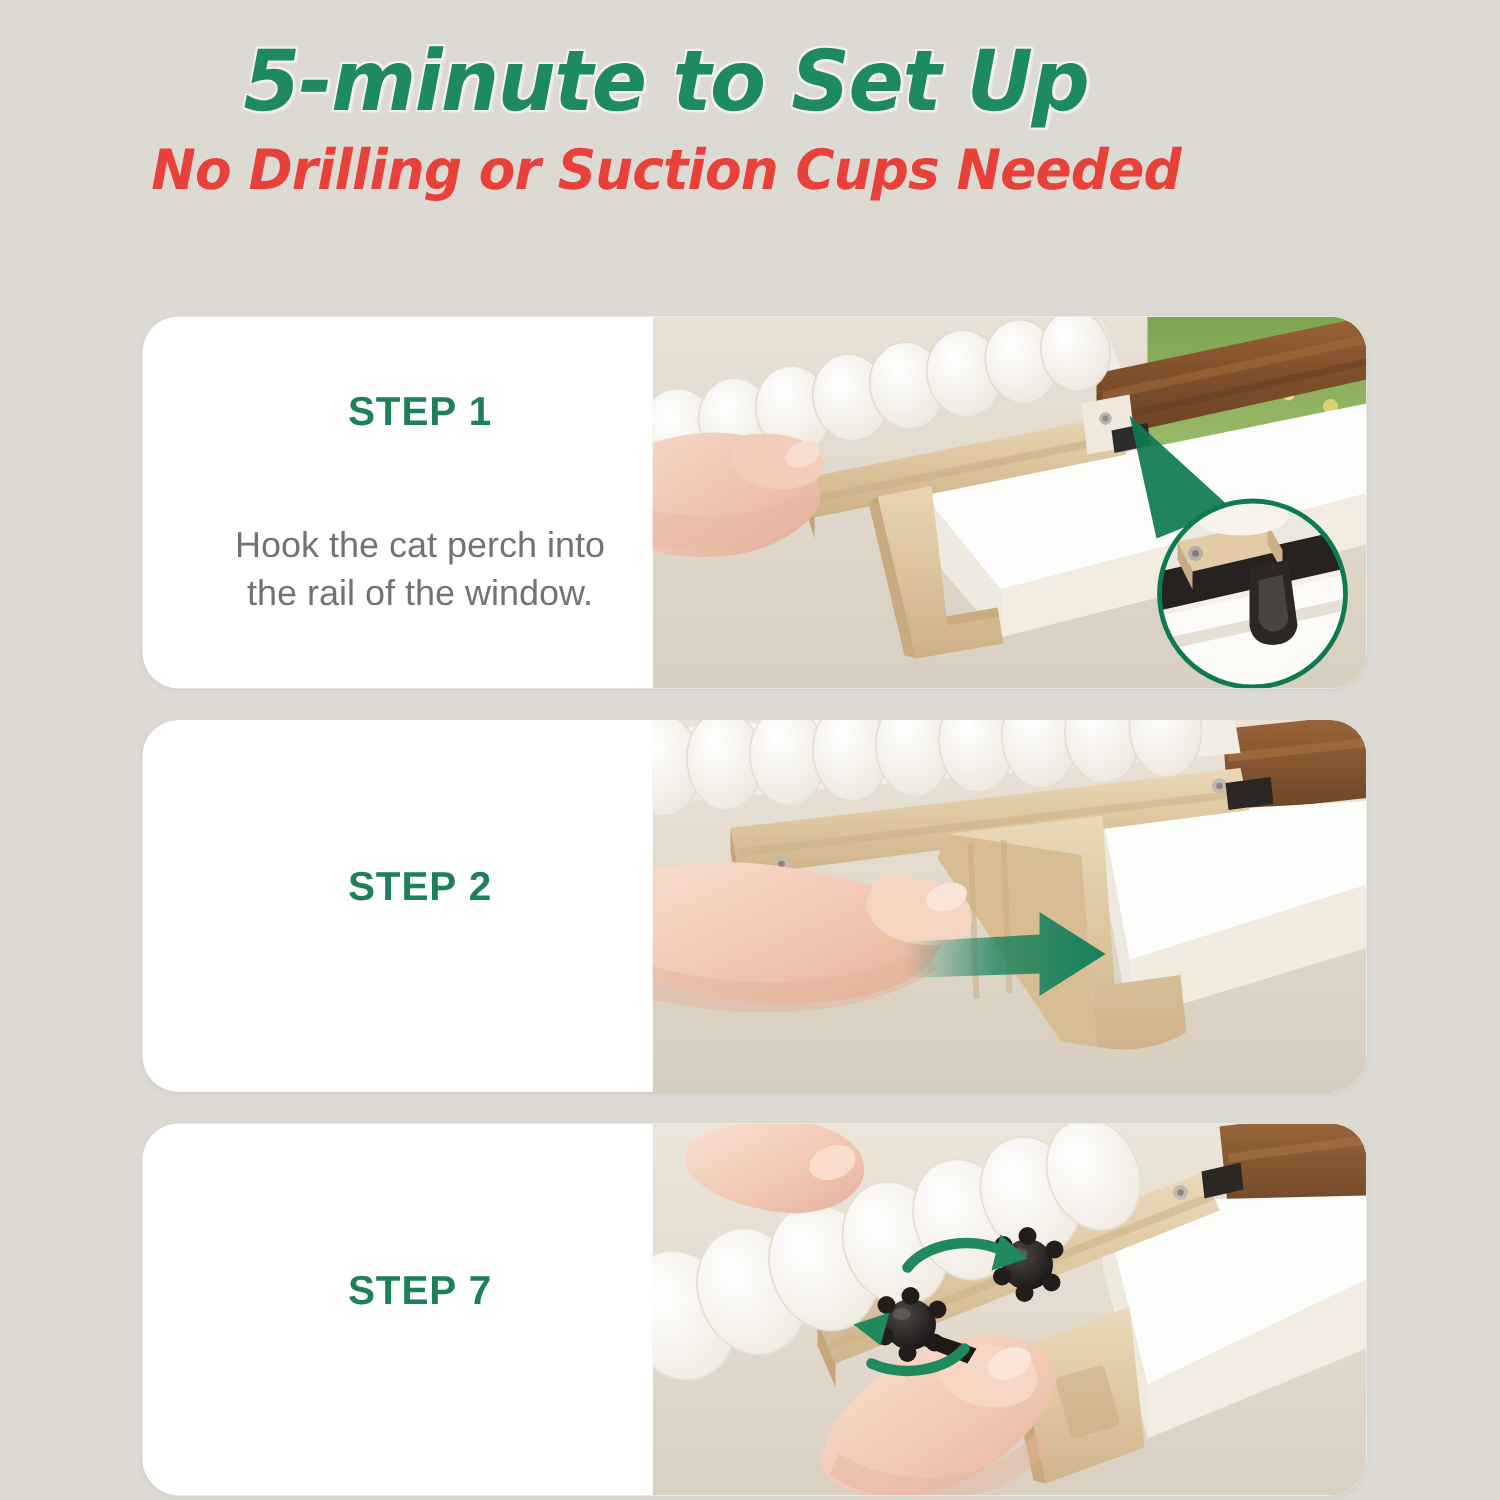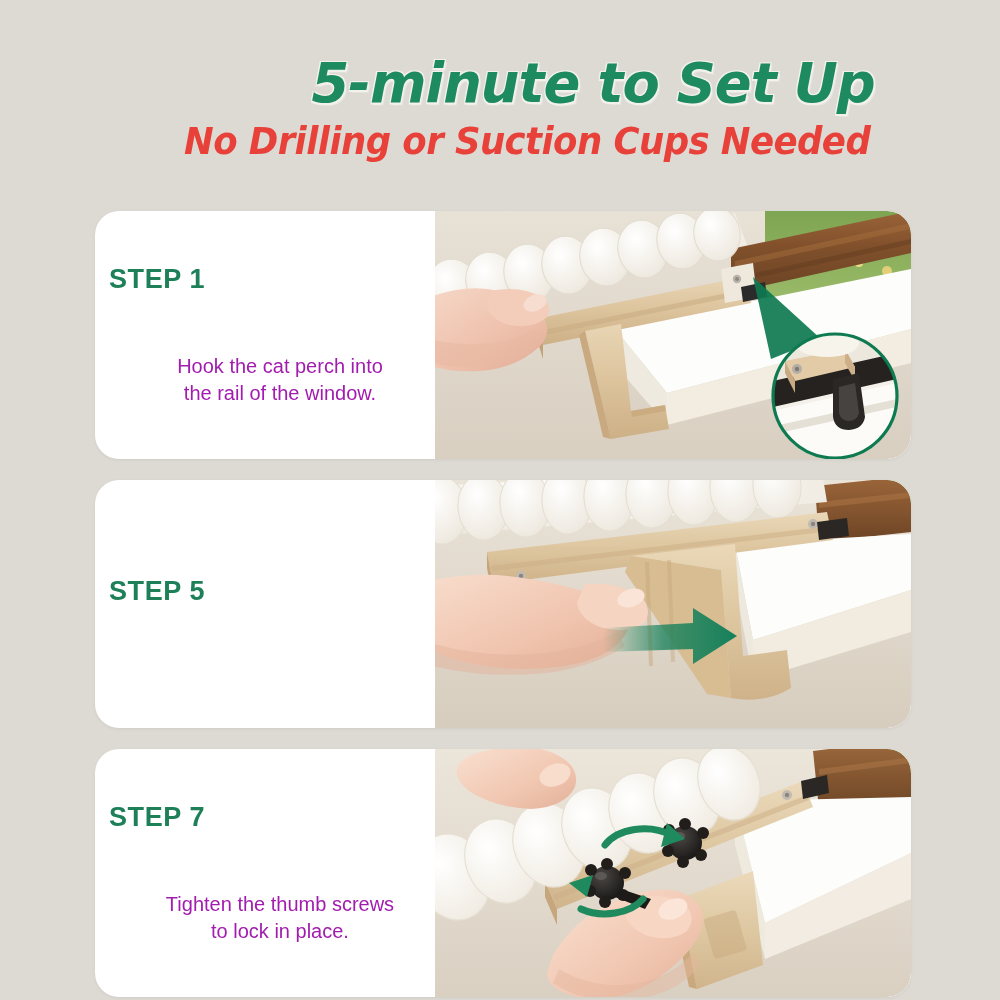--- a/index.html
+++ b/index.html
@@ -5,21 +5,21 @@
   * { margin:0; padding:0; box-sizing:border-box; }
   html, body { width:1000px; height:1000px; }
   body {
     background:#dddad4;
     font-family:"Liberation Sans", sans-serif;
     overflow:hidden;
     position:relative;
   }
 
   
-  .header { width:888px; padding-top:54px; text-align:right; }
+  .header { width:888px; padding-top:26px; text-align:center; }
 
   .main-title {
     font-family:"DejaVu Sans", sans-serif;
     font-size:56px;
     font-weight:bold;
     font-style:italic;
     letter-spacing:-1px;
     color:#1e8a5f;
     line-height:1.02;
     text-shadow:
@@ -53,34 +53,34 @@
     margin-bottom:21px;
     overflow:hidden;
     box-shadow:0 1px 3px rgba(120,115,108,.12);
   }
 
   .card-text {
     position:absolute;
     left:0; top:0;
     width:370px; height:248px;
     display:flex; flex-direction:column;
-    justify-content:center;
+    align-items:center; justify-content:center;
     padding:0 14px;
     gap:32px;
   }
   .step-label {
     font-size:27px;
     font-weight:bold;
     color:#1e8058;
     letter-spacing:.6px;
     margin-bottom:26px;
   }
   .step-desc {
-    font-size:20px;
-    color:#a21caf;
+    font-size:24px;
+    color:#737373;
     line-height:1.32;
     text-align:center;
     white-space:pre-line;
   }
 
   
   .photo {
     position:absolute;
     left:340px; top:0;
     width:476px; height:248px;
@@ -216,21 +216,21 @@
             <path d="M404 176 L420 172 L424 202 Q422 210 414 210 Q406 210 404 202 Z" fill="#474340"></path>
           </g>
           <circle cx="400" cy="185" r="62" fill="none" stroke="#0e7a50" stroke-width="3.2"></circle>
         </g>
       </svg>
     </div>
   </div>
 
   <div class="card">
     <div class="card-text">
-      <div class="step-label">STEP 5</div>
+      <div class="step-label">STEP 2</div>
     </div>
 
     <div class="photo">
       <svg viewBox="0 0 476 248" preserveAspectRatio="xMidYMid slice">
         <defs>
           <linearGradient id="lightWood2" x1="0" y1="0" x2="0" y2="1">
             <stop offset="0" stop-color="#ead8b8"></stop>
               <stop offset=".5" stop-color="#ddc69f"></stop>
             <stop offset="1" stop-color="#cfb289"></stop>
           </linearGradient>
@@ -309,22 +309,20 @@
         <g>
           <path d="M168 148 L258 143 L258 128 L302 156 L258 184 L258 169 L168 172 Z" fill="url(#arrowG)"></path>
         </g>
       </svg>
     </div>
   </div>
 
   <div class="card">
     <div class="card-text">
       <div class="step-label">STEP 7</div>
-      <div class="step-desc">Tighten the thumb screws
-to lock in place.</div>
     </div>
 
     <div class="photo">
       <svg viewBox="0 0 476 248" preserveAspectRatio="xMidYMid slice">
         <defs>
           <linearGradient id="lightWood3" x1="0" y1="0" x2="0" y2="1">
             <stop offset="0" stop-color="#ebd9ba"></stop>
               <stop offset=".5" stop-color="#dec8a2"></stop>
             <stop offset="1" stop-color="#d0b48c"></stop>
           </linearGradient>

